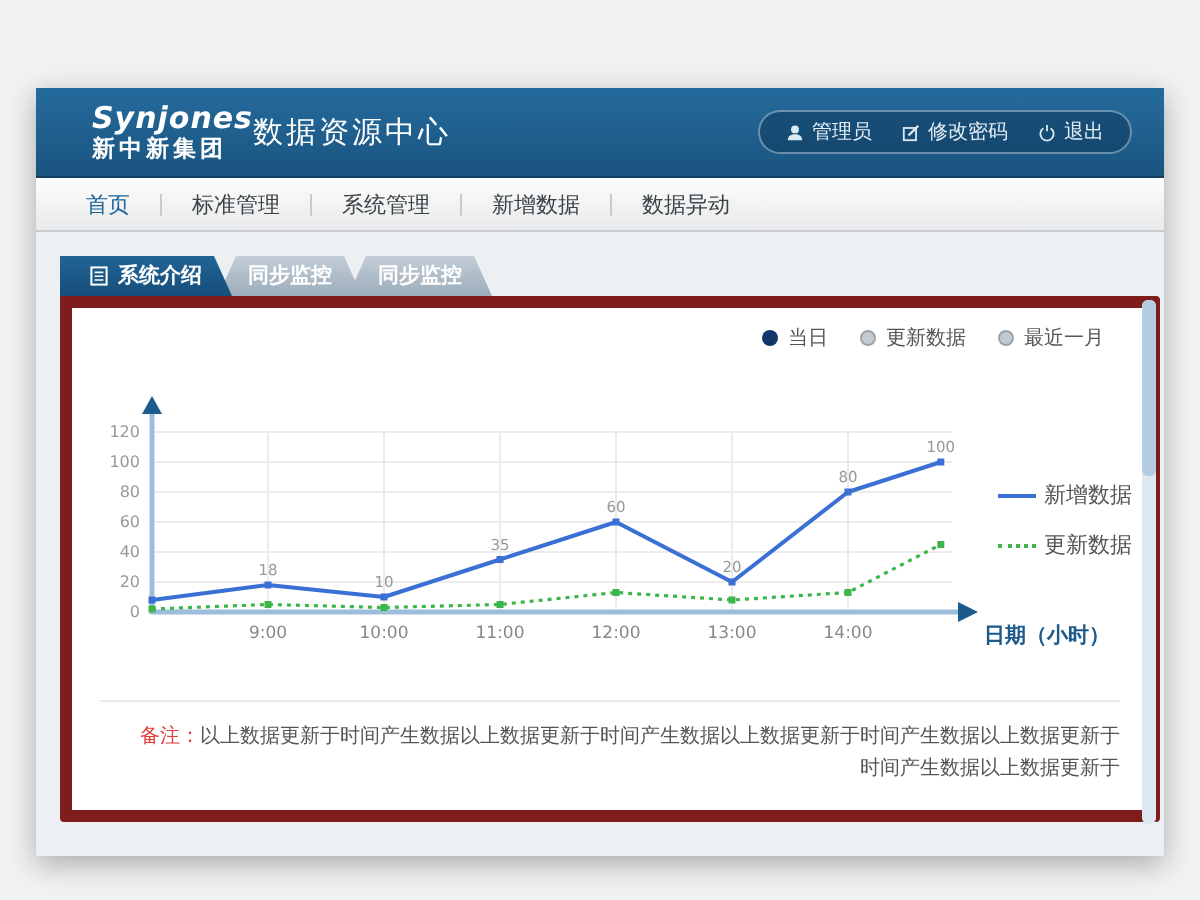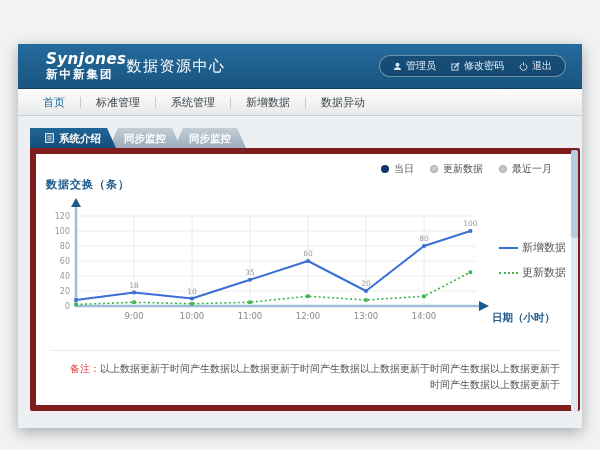--- a/index.html
+++ b/index.html
@@ -135,21 +135,20 @@
         <span class="radio">
           <span class="dot unsel"></span>
           <span>更新数据</span>
         </span>
         <span class="radio">
           <span class="dot unsel"></span>
           <span>最近一月</span>
         </span>
       </div>
 
-      <div class="y-label">数据交换（条）</div>
 
       <svg class="chart" id="chart-svg" width="520" height="140" viewBox="0 0 520 140">
           <line x1="31" y1="95" x2="430" y2="95" stroke="#ececec"></line>
           <line x1="31" y1="80" x2="430" y2="80" stroke="#ececec"></line>
           <line x1="31" y1="65" x2="430" y2="65" stroke="#ececec"></line>
           <line x1="31" y1="50" x2="430" y2="50" stroke="#ececec"></line>
           <line x1="31" y1="35" x2="430" y2="35" stroke="#ececec"></line>
           <line x1="31" y1="20" x2="430" y2="20" stroke="#ececec"></line>
           <line x1="88" y1="20" x2="88" y2="109" stroke="#ececec"></line>
           <line x1="146" y1="20" x2="146" y2="109" stroke="#ececec"></line>

